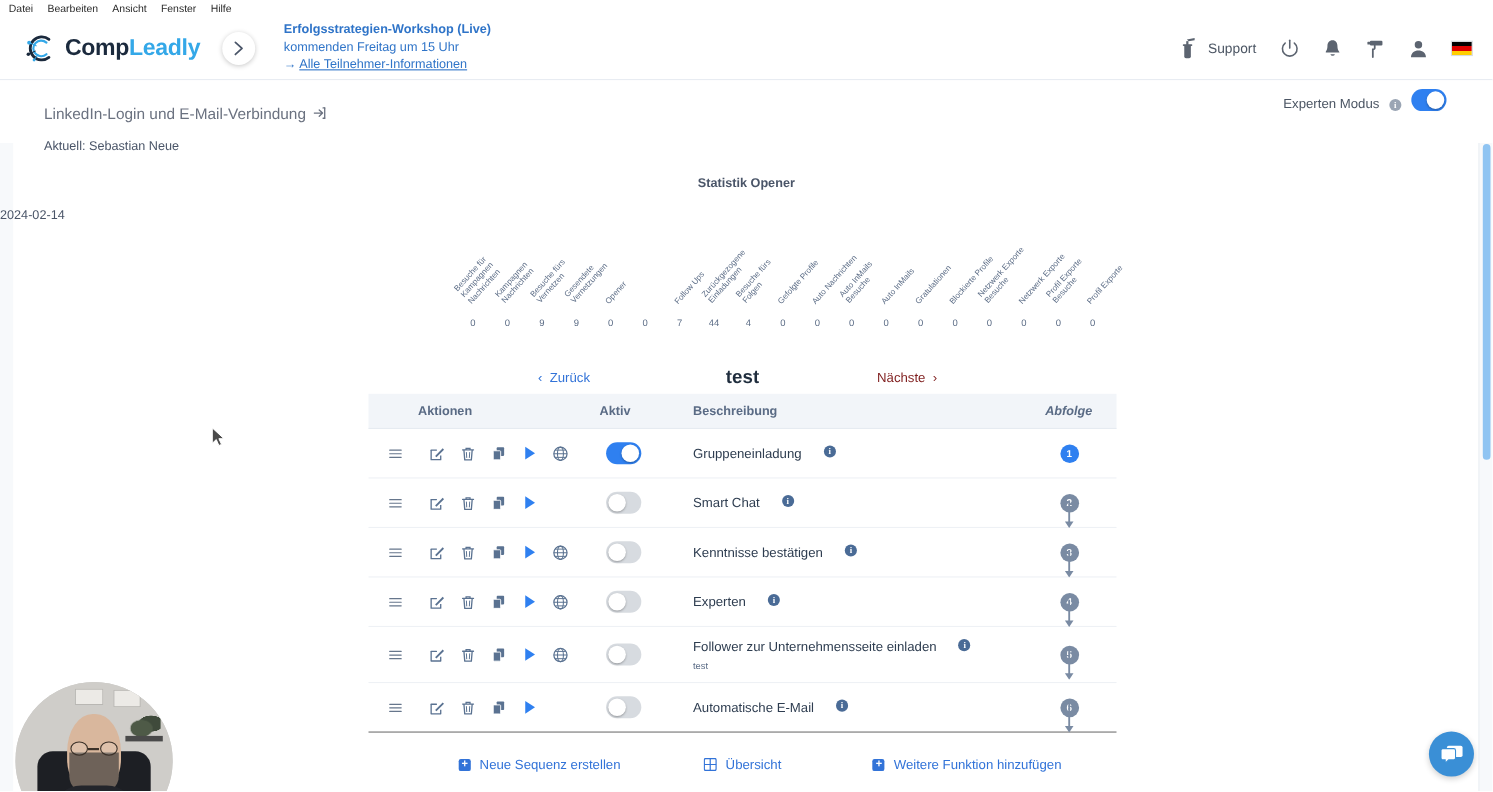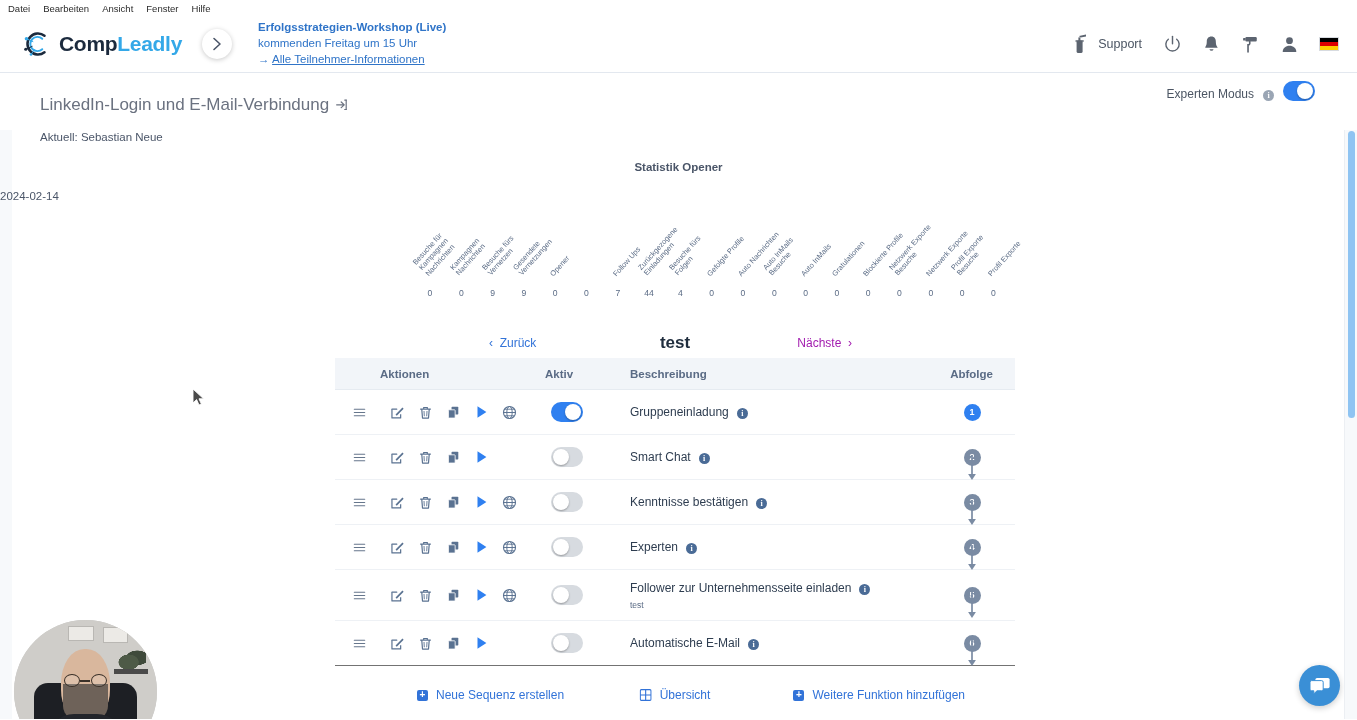--- a/index.html
+++ b/index.html
@@ -93,21 +93,21 @@
   .page {
     position: relative;
     height: 646px;
     background: #fff;
     overflow: hidden;
   }
 
   .topinfo { position: absolute; left: 40px; top: 22px; }
   .topinfo .li-row {
     display: flex; align-items: center; gap: 7px;
-    font-size: 17px; color: #6b7280;
+    font-size: 14px; color: #6b7280;
     cursor: pointer;
   }
   .topinfo .aktuell {
     margin-top: 16px;
     font-size: 11.5px; color: #4a5568;
   }
 
   .expert {
     position: absolute; right: 42px; top: 8px;
     display: flex; align-items: flex-end; gap: 9px;
@@ -196,40 +196,40 @@
   .seq-back {
     position: absolute; left: 154px;
     font-size: 12px; color: #3273d8; cursor: pointer;
   }
   .seq-title {
     position: absolute; left: 0; right: 0; text-align: center;
     font-size: 17px; font-weight: bold; color: #1f2d3d;
   }
   .seq-next {
     position: absolute; right: 163px;
-    font-size: 12px; color: #a21caf; cursor: pointer;
+    font-size: 12px; color: #7f1d1d; cursor: pointer;
   }
 
   
   .table {
     position: absolute; left: 335px; top: 285px;
     width: 680px;
     background: #fff;
   }
   .thead {
     height: 32px;
     background: #f2f5f9;
     display: flex; align-items: center;
     font-size: 11.5px; color: #5a6b85; font-weight: bold;
     border-bottom: 1px solid #e6ebf1;
   }
   .th-actions { width: 210px; padding-left: 45px; }
   .th-aktiv   { width: 85px; }
   .th-desc    { flex: 1; }
-  .th-abfolge { width: 86px; text-align: right; padding-right: 22px; }
+  .th-abfolge { width: 86px; text-align: right; padding-right: 22px; font-style: italic; }
 
   .trow {
     height: 45px;
     display: flex; align-items: center;
     border-bottom: 1px solid #eef1f5;
     position: relative;
   }
   .trow.tall { height: 51px; }
   .trow:last-of-type { border-bottom: 1px solid #737373; }
 
@@ -242,21 +242,21 @@
     width: 28px; height: 28px;
     display: flex; align-items: center; justify-content: center;
     cursor: pointer;
     color: #5a7291;
   }
   .ic.handle { color: #66768c; margin-right: 10px; }
   .ic.play { color: #2f80f0; }
 
   .c-aktiv { width: 85px; display: flex; align-items: center; padding-left: 6px; }
   .c-desc { flex: 1; font-size: 12px; color: #2e3d50; }
-  .c-desc .dline { display: flex; align-items: flex-end; gap: 8px; }
+  .c-desc .dline { display: flex; align-items: flex-start; gap: 20px; }
   .c-desc .sub { font-size: 8.5px; color: #5a6b85; margin-top: 5px; }
   .c-abf { width: 86px; display: flex; justify-content: center; }
 
   .badge {
     width: 17px; height: 17px; border-radius: 50%;
     background: #7a8ba3; color: #fff;
     font-size: 9px; font-weight: bold;
     display: flex; align-items: center; justify-content: center;
   }
   .badge.active { background: #2f80f0; }

